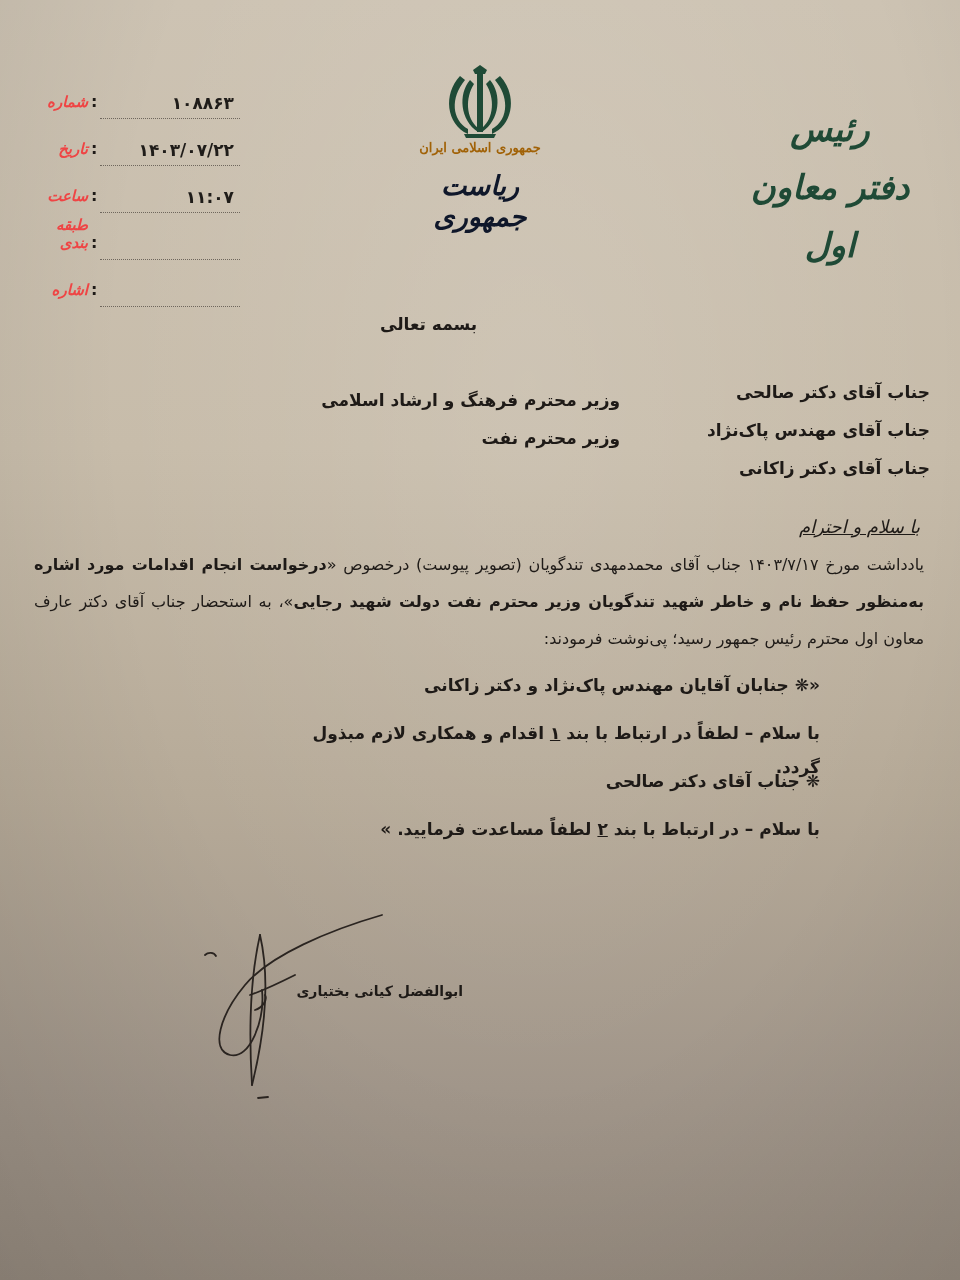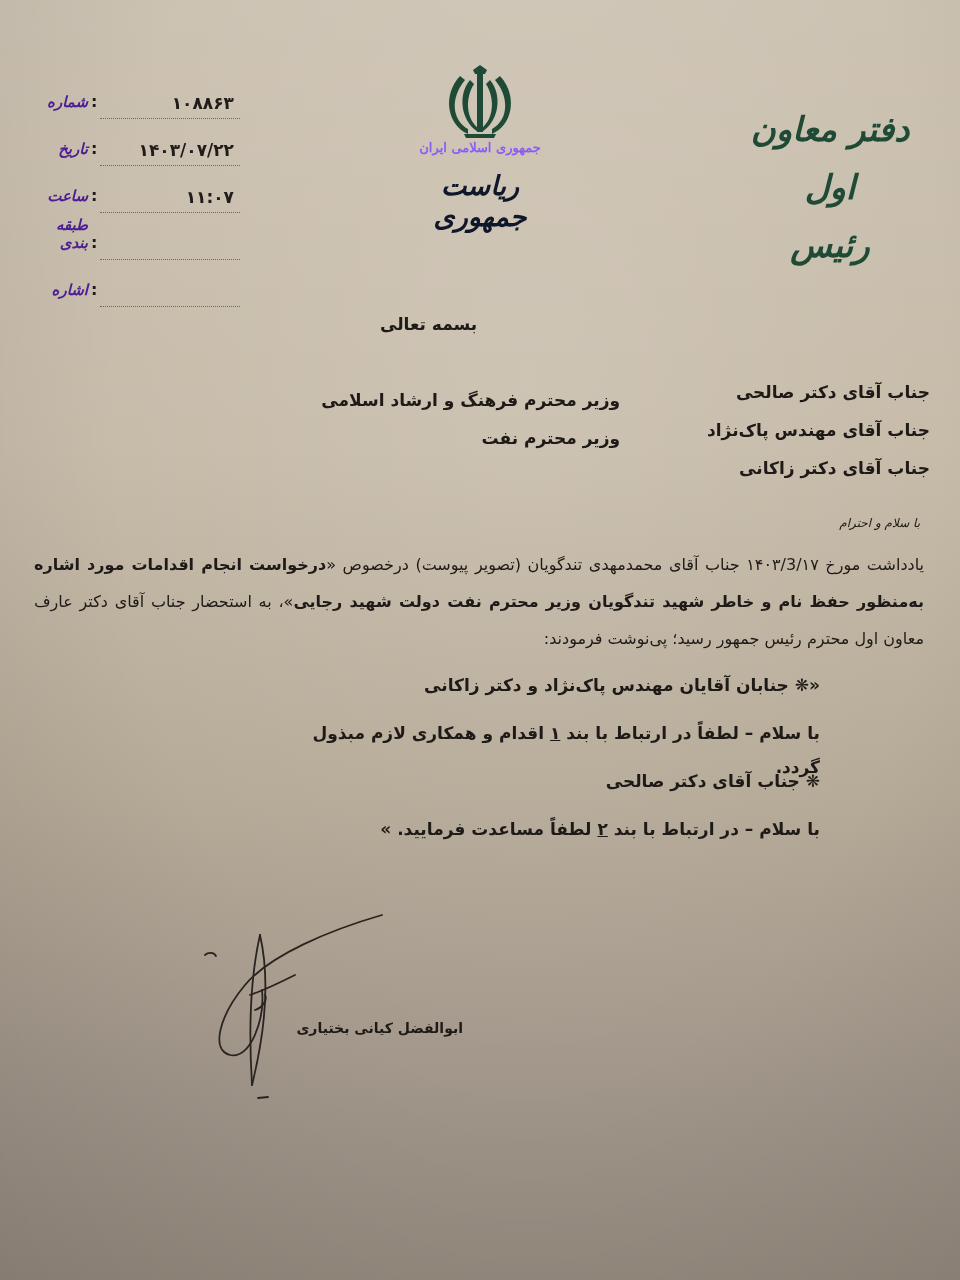--- a/index.html
+++ b/index.html
@@ -20,75 +20,75 @@
     .office-title {
       right: 30px; top: 100px; width: 200px; text-align: center;
       color: #1f4a36; font-family: "DejaVu Serif", serif; font-weight: bold;
       font-size: 34px; line-height: 58px; font-style: italic;
     }
 
     
     .emblem { left: 438px; top: 62px; width: 84px; height: 84px; }
     .emblem-caption1 {
       left: 400px; top: 140px; width: 160px; text-align: center;
-      color: #8b5cf6; font-family: "DejaVu Serif", serif; font-size: 13px; font-weight: bold;
+      color: #a16207; font-family: "DejaVu Serif", serif; font-size: 13px; font-weight: bold;
     }
     .emblem-caption2 {
       left: 395px; top: 170px; width: 170px; text-align: center;
       color: #0f172a; font-family: "DejaVu Serif", serif; font-size: 27px; font-weight: bold; font-style: italic;
     }
 
     
     .meta { left: 40px; top: 72px; width: 200px; }
     .meta-row { position: relative; height: 47px; display: flex; flex-direction: row-reverse; align-items: flex-end; }
     .meta-label {
       width: 48px; text-align: right; font-family: "DejaVu Serif", serif; font-weight: bold;
-      font-size: 15px; color: #4c1d95; font-style: italic; padding-bottom: 8px;
+      font-size: 15px; color: #ef4444; font-style: italic; padding-bottom: 8px;
     }
     .meta-colon { font-weight: bold; font-size: 16px; padding: 0 3px 8px 3px; }
     .meta-line {
       flex: 1; border-bottom: 1px dotted #6f675d; height: 30px; position: relative;
     }
     .meta-value {
       position: absolute; right: 6px; bottom: 5px; font-family: "DejaVu Sans", sans-serif;
       font-weight: bold; font-size: 17px; letter-spacing: 1px; color: #1f1c19;
     }
 
     
     .bismillah { left: 380px; top: 314px; width: 200px; text-align: left; font-size: 17px; font-weight: bold; }
     .recipients { right: 30px; top: 373px; width: 640px; }
     .recipient-row { display: flex; flex-direction: row; justify-content: space-between; height: 38px; align-items: center; }
     .recipient-name, .recipient-title { font-weight: bold; font-size: 17px; }
     .recipient-name { width: 250px; text-align: right; }
     .recipient-title { width: 330px; text-align: right; margin-top: 16px; }
 
-    .greeting { right: 40px; top: 516px; font-size: 12px; font-family: "DejaVu Serif", serif; font-style: italic; }
+    .greeting { right: 40px; top: 516px; font-size: 18px; font-family: "DejaVu Serif", serif; font-style: italic; text-decoration: underline; }
 
     .paragraph {
       right: 36px; top: 546px; width: 890px; text-align: justify; text-align-last: right;
       font-size: 16px; line-height: 37px;
     }
     .paragraph b { font-weight: bold; }
 
     .quote { right: 140px; top: 668px; width: 560px; }
     .quote-line { font-weight: bold; font-size: 17px; height: 48px; line-height: 34px; text-align: right; margin-left: 40px; }
     .quote-line u { text-decoration: underline; }
 
     
     .signature-svg { left: 190px; top: 900px; width: 300px; height: 220px; }
-    .signer-name { left: 278px; top: 1020px; width: 185px; text-align: right; font-weight: bold; font-size: 14px; }
+    .signer-name { left: 278px; top: 983px; width: 185px; text-align: right; font-weight: bold; font-size: 14px; }
   </style>
 </head>
 <body>
 
 <div class="paper-vignette"></div>
 
 <div class="abs office-title rtl">
+  <div>رئیس</div>
   <div>دفتر معاون اول</div>
-  <div>رئیس</div>
 </div>
 
 <svg class="abs emblem" viewBox="0 0 84 84">
   <g fill="#1f4a36">
 
     <rect x="39" y="12" width="6" height="58"></rect>
     <path d="M35 8 L42 3 L49 8 L47 12 L37 12 Z"></path>
 
     <path d="M32 18 C20 32 22 58 40 70 L40 66 C28 56 27 36 36 22 Z"></path>
     <path d="M52 18 C64 32 62 58 44 70 L44 66 C56 56 57 36 48 22 Z"></path>
@@ -152,21 +152,21 @@
     <span class="recipient-title">وزیر محترم نفت</span>
   </div>
   <div class="recipient-row">
     <span class="recipient-name">جناب آقای دکتر زاکانی</span>
   </div>
 </div>
 
 <div class="abs greeting rtl">با سلام و احترام</div>
 
 <div class="abs paragraph rtl">
-  <span>یادداشت مورخ ۱۴۰۳/3/۱۷ جناب آقای محمدمهدی تندگویان (تصویر پیوست) درخصوص «</span><b>درخواست انجام اقدامات مورد اشاره به‌منظور حفظ نام و خاطر شهید تندگویان وزیر محترم نفت دولت شهید رجایی</b><span>»، به استحضار جناب آقای دکتر عارف معاون اول محترم رئیس جمهور رسید؛ پی‌نوشت فرمودند:</span>
+  <span>یادداشت مورخ ۱۴۰۳/۷/۱۷ جناب آقای محمدمهدی تندگویان (تصویر پیوست) درخصوص «</span><b>درخواست انجام اقدامات مورد اشاره به‌منظور حفظ نام و خاطر شهید تندگویان وزیر محترم نفت دولت شهید رجایی</b><span>»، به استحضار جناب آقای دکتر عارف معاون اول محترم رئیس جمهور رسید؛ پی‌نوشت فرمودند:</span>
 </div>
 
 <div class="abs quote rtl">
   <div class="quote-line">«❋ جنابان آقایان مهندس پاک‌نژاد و دکتر زاکانی</div>
   <div class="quote-line"><span>با سلام – لطفاً در ارتباط با بند </span><u>۱</u><span> اقدام و همکاری لازم مبذول گردد.</span></div>
   <div class="quote-line">❋ جناب آقای دکتر صالحی</div>
   <div class="quote-line"><span>با سلام –  در ارتباط با بند </span><u>۲</u><span> لطفاً مساعدت فرمایید. »</span></div>
 </div>
 
 <svg class="abs signature-svg" viewBox="0 0 300 220">

